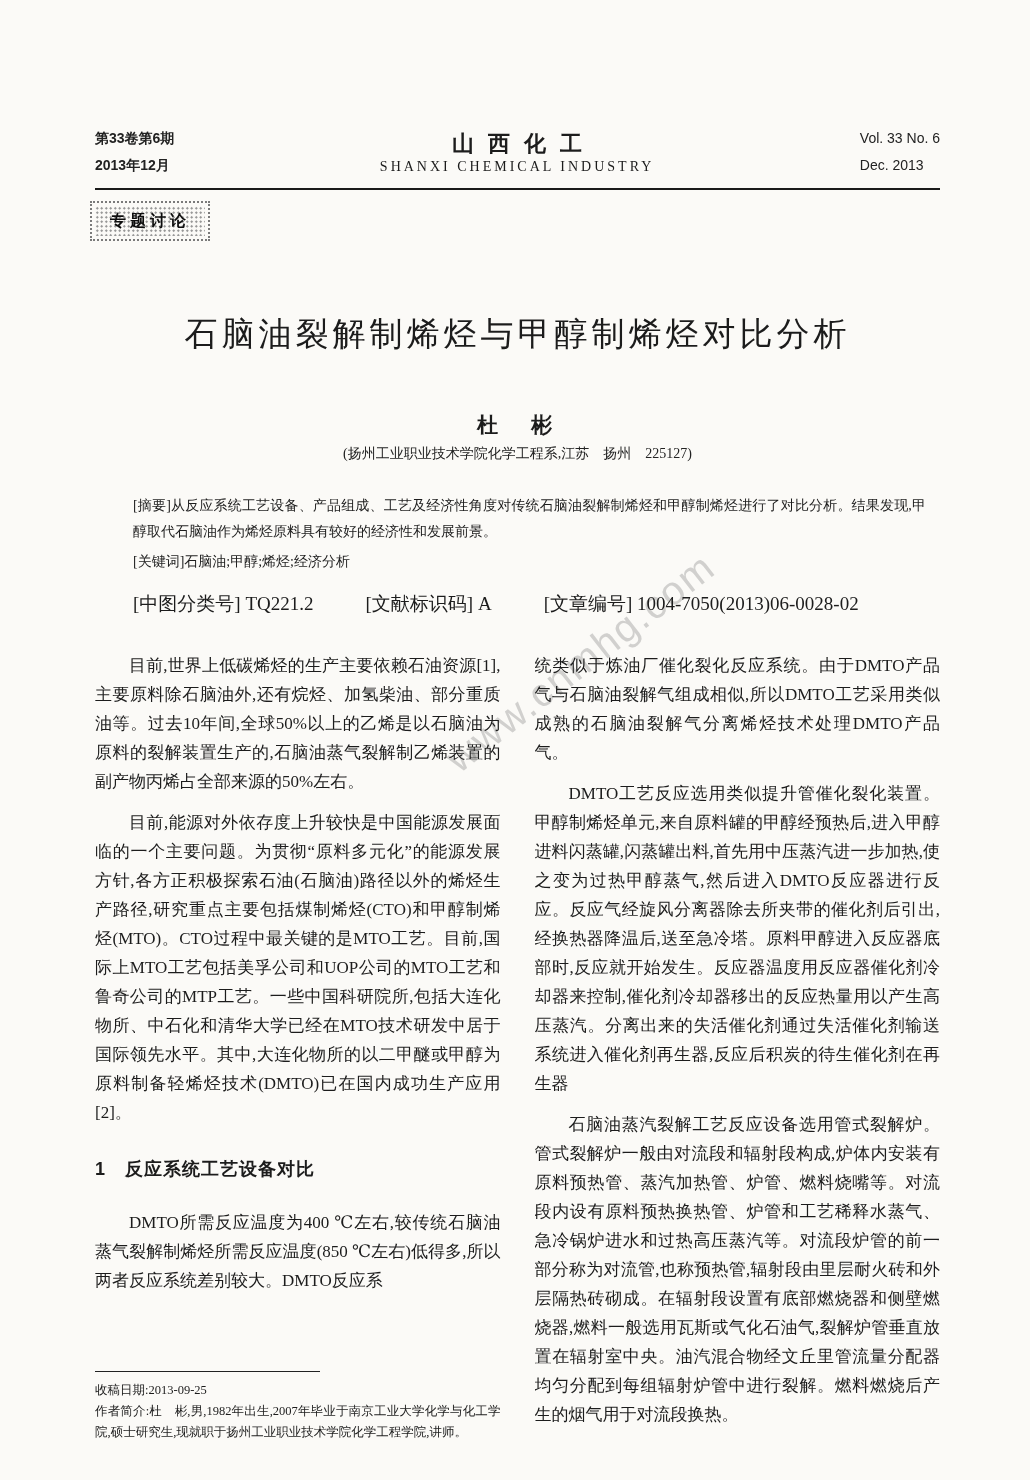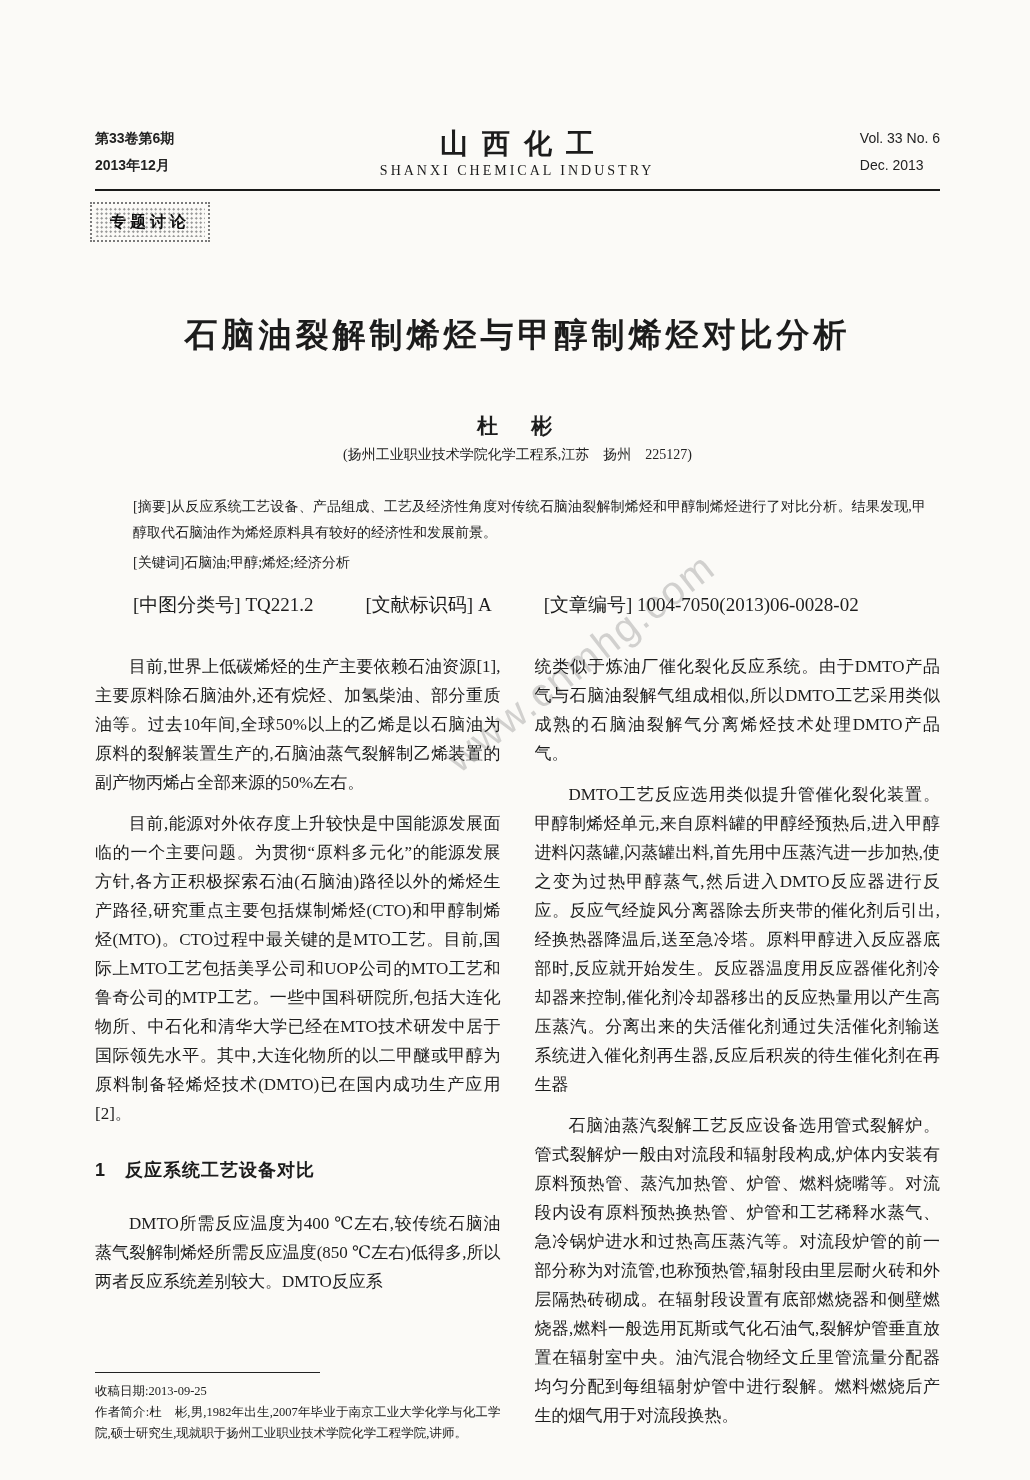--- a/index.html
+++ b/index.html
@@ -13,35 +13,35 @@
     overflow:hidden;
     box-shadow:0 0 6px rgba(0,0,0,.3);
   }
   .content{position:absolute;left:95px;right:90px;top:125px;}
 
   
   .hdr{display:flex;justify-content:space-between;align-items:center;}
   .hdr-side{font:14px/1.9 "Liberation Sans",sans-serif;color:#222;}
   .hdr-side.left{font-weight:bold;}
   .hdr-center{text-align:center;}
-  .jcn{font-size:28px;font-weight:bold;letter-spacing:14px;padding-left:14px;}
+  .jcn{font-size:22px;font-weight:bold;letter-spacing:14px;padding-left:14px;}
   .jen{font-size:14px;letter-spacing:3px;font-family:"Liberation Serif",serif;}
   .hdr-rule{border:0;border-top:2px solid #1a1a1a;margin:10px 0 0 0;}
 
   
   .badge{
     display:inline-block;margin-top:16px;padding:7px 15px;
     font:bold 16px/1 "Liberation Sans",sans-serif;letter-spacing:4px;color:#0e0e0e;
     background-image:radial-gradient(circle,#8f8f8f .9px,transparent 1px);
     background-size:4.5px 4.5px;
     outline:2px dotted #7a7a7a;outline-offset:3px;
   }
 
   
-  .title{margin-top:76px;text-align:center;font-size:33px;font-weight:bold;letter-spacing:4px;}
+  .title{margin-top:76px;text-align:center;font-size:33px;font-weight:normal;letter-spacing:4px;}
   .author{margin-top:54px;text-align:center;font-size:21px;letter-spacing:6px;font-weight:bold;}
   .affil{margin-top:6px;text-align:center;font-size:14px;color:#222;}
 
   
   .abs{margin-top:30px;padding:0 14px 0 38px;font-size:14px;line-height:26px;text-align:justify;color:#1d1d1d;}
   .abs p{margin:0;}
   .abs .kw{margin-top:4px;}
   .lbl{font-weight:normal;}
   .meta{margin-top:16px;padding-left:38px;font-size:19px;display:flex;gap:52px;white-space:nowrap;}
 

